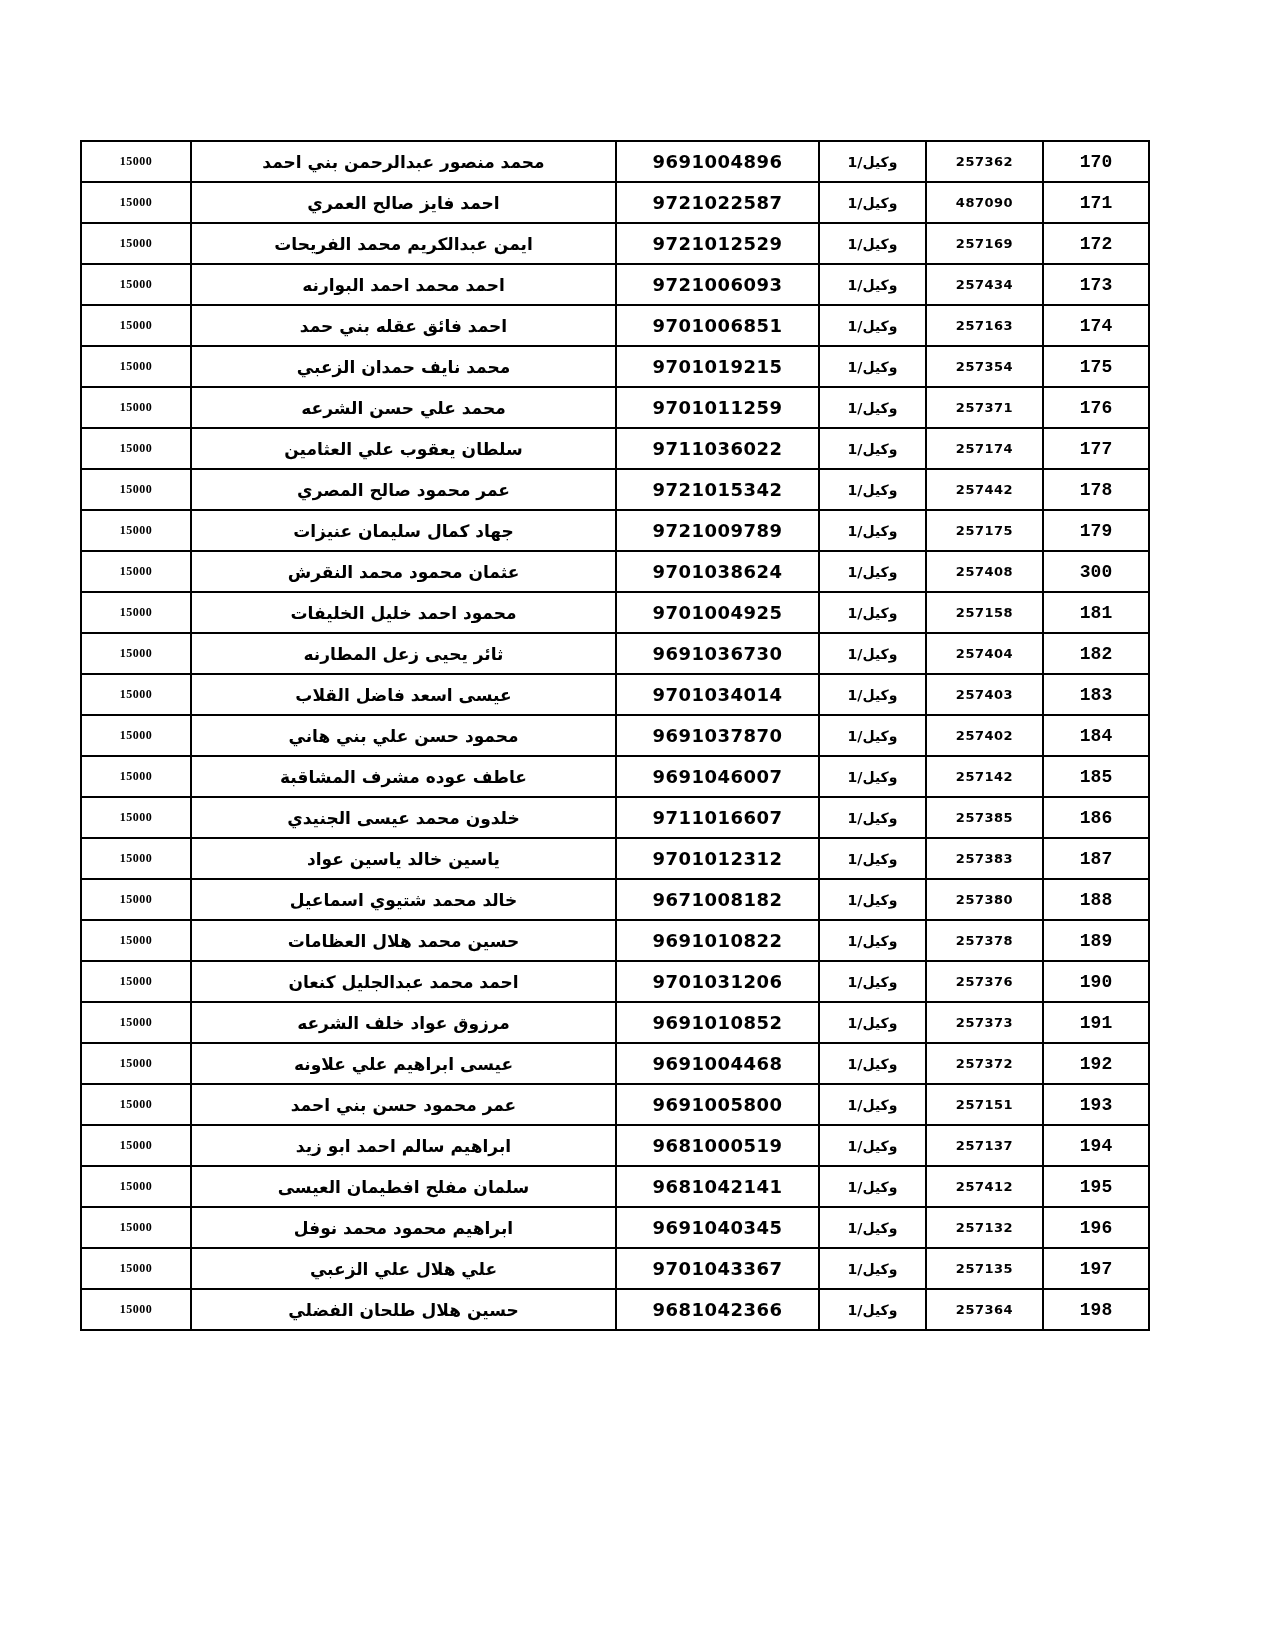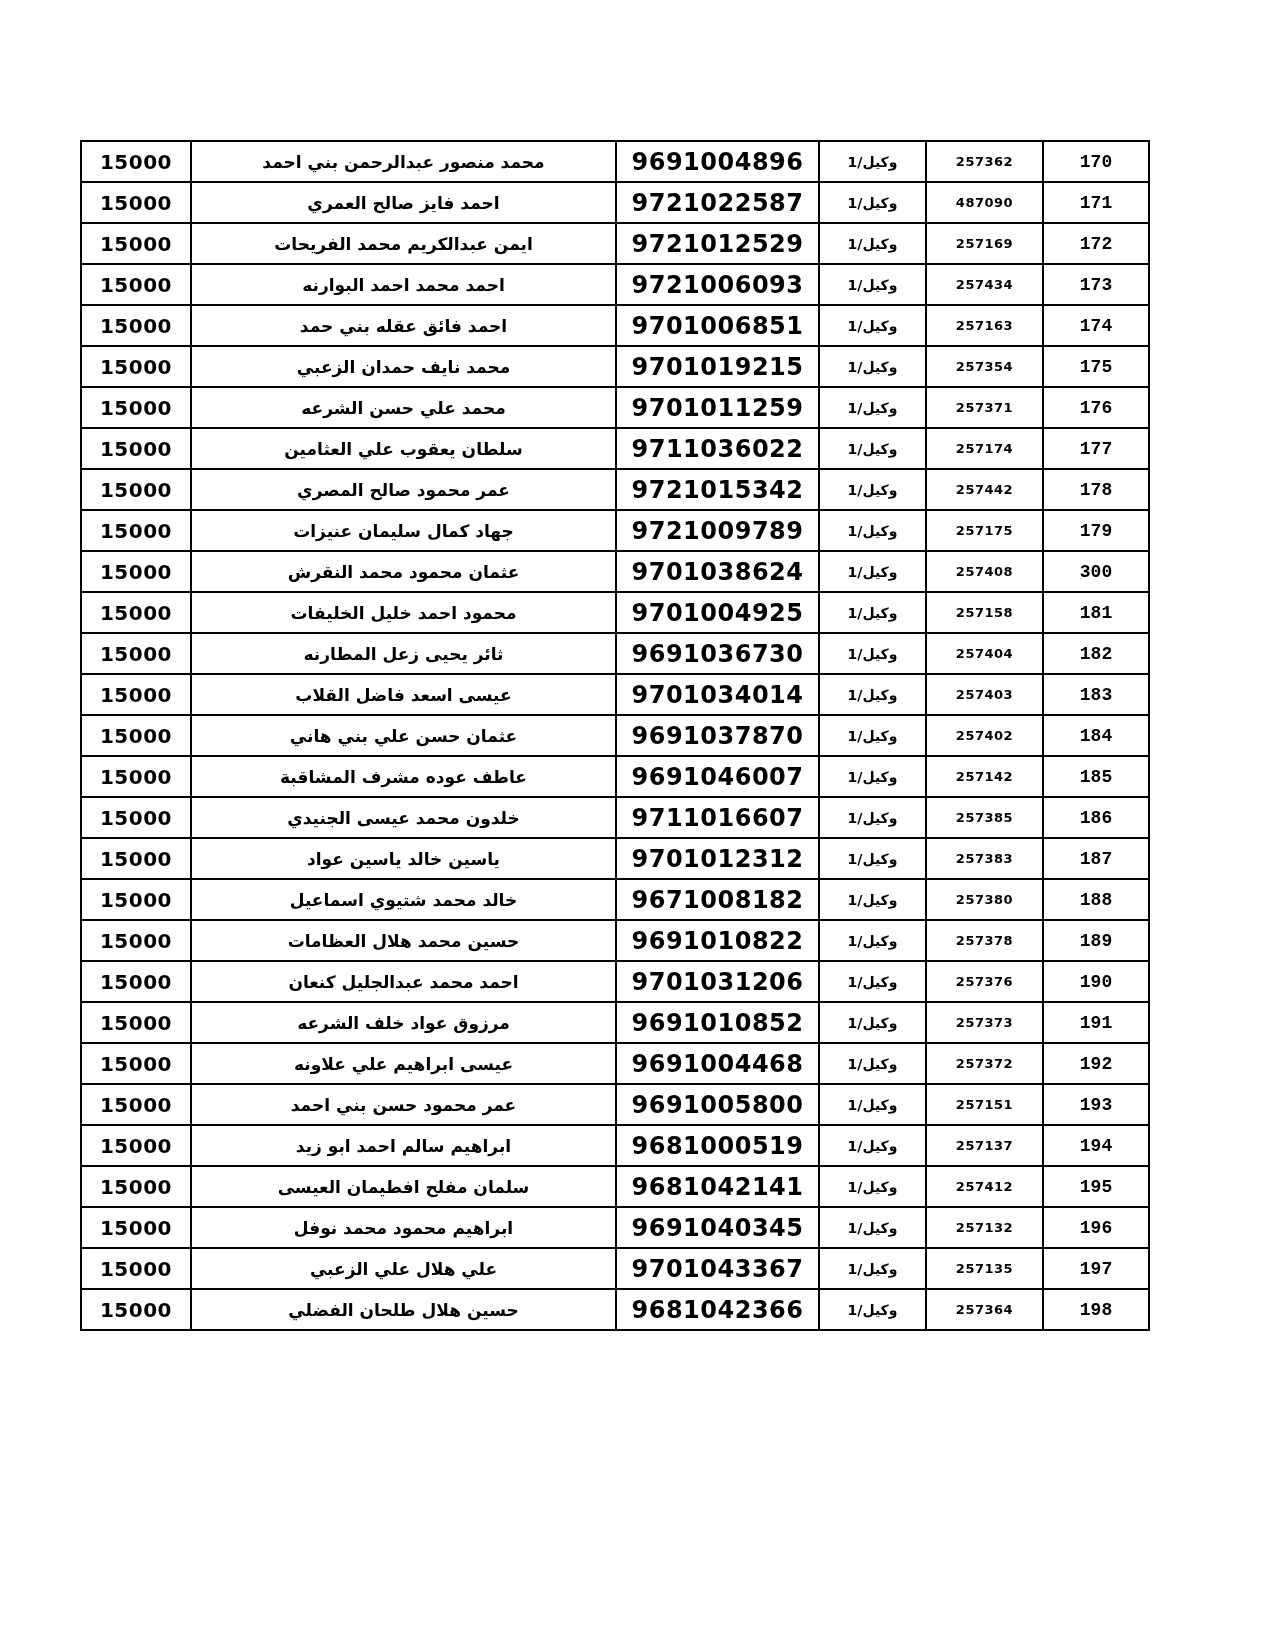--- a/index.html
+++ b/index.html
@@ -34,23 +34,23 @@
     white-space: nowrap;
     padding: 0 3px;
   }
   col.w-salary { width: 110px; }
   col.w-name   { width: 425px; }
   col.w-natid  { width: 203px; }
   col.w-rank   { width: 107px; }
   col.w-record { width: 117px; }
   col.w-serial { width: 106px; }
 
-  td.c-salary  { font-size: 20px; letter-spacing: 0.5px; }
+  td.c-salary  { font-size: 12px; letter-spacing: 0.5px; font-family: Liberation Serif, serif; }
   td.c-name    { direction: rtl; font-size: 17px; }
-  td.c-natid   { font-size: 24px; letter-spacing: 0.5px; border-radius: 19px; }
+  td.c-natid   { font-size: 18px; letter-spacing: 0.5px; border-radius: 19px; }
   td.c-rank    { direction: rtl; text-align: left; font-size: 14px; padding-left: 5px; }
   td.c-record  { font-size: 13px; letter-spacing: 0.5px; }
   td.c-serial  { font-size: 18px; font-family: Liberation Mono, monospace; }
 </style>
 </head>
 <body>
 
 <div class="page">
   <table class="roster">
     <colgroup>
@@ -169,21 +169,21 @@
         <tr>
     <td class="c-salary">15000</td>
     <td class="c-name">عيسى اسعد فاضل القلاب</td>
     <td class="c-natid">9701034014</td>
     <td class="c-rank">وكيل/1</td>
     <td class="c-record">257403</td>
     <td class="c-serial">183</td>
   </tr>
         <tr>
     <td class="c-salary">15000</td>
-    <td class="c-name">عثمان حسن علي بني هاني</td>
+    <td class="c-name">محمود حسن علي بني هاني</td>
     <td class="c-natid">9691037870</td>
     <td class="c-rank">وكيل/1</td>
     <td class="c-record">257402</td>
     <td class="c-serial">184</td>
   </tr>
         <tr>
     <td class="c-salary">15000</td>
     <td class="c-name">عاطف عوده مشرف المشاقبة</td>
     <td class="c-natid">9691046007</td>
     <td class="c-rank">وكيل/1</td>

